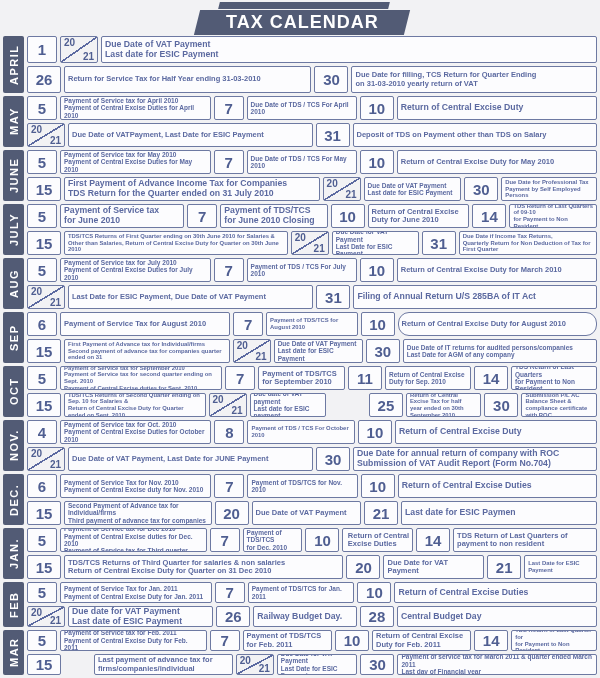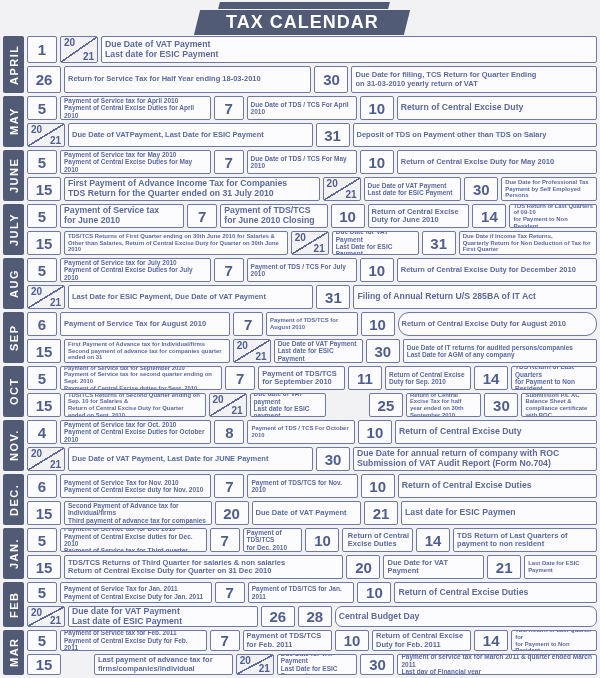--- a/index.html
+++ b/index.html
@@ -84,21 +84,21 @@
             <span class="b">21</span>
           </div>
           <div class="cell desc fs-lg" style="flex: 241 1 0%;">
             <span>Due Date of VAT Payment
 Last date for ESIC Payment</span>
           </div>
         </div>
         <div class="mrow">
           <div class="cell date" style="width: 34px;">26</div>
           <div class="cell desc fs-md" style="flex: 243 1 0%;">
-            <span>Return for Service Tax for Half Year ending 18-03-2010</span>
+            <span>Return for Service Tax for Half Year ending 31-03-2010</span>
           </div>
           <div class="cell date" style="width: 34px;">30</div>
           <div class="cell desc fs-md" style="flex: 241 1 0%;">
             <span>Due Date for filling, TCS Return for Quarter Ending
 on 31-03-2010 yearly return of VAT</span>
           </div>
         </div>
       </div>
     </div>
     <div class="month">
@@ -229,21 +229,21 @@
           <div class="cell desc fs-xs" style="flex: 152 1 0%;">
             <span>Payment of Service tax for July 2010
 Payment of Central Excise Duties for July 2010</span>
           </div>
           <div class="cell date" style="width: 30px;">7</div>
           <div class="cell desc fs-xs" style="flex: 109 1 0%;">
             <span>Payment of TDS / TCS For July 2010</span>
           </div>
           <div class="cell date" style="width: 34px;">10</div>
           <div class="cell desc fs-md" style="flex: 205 1 0%;">
-            <span>Return of Central Excise Duty for December 2010</span>
+            <span>Return of Central Excise Duty for March 2010</span>
           </div>
         </div>
         <div class="mrow">
           <div class="cell date split" style="width: 38px;">
             <span class="t">20</span>
             <span class="b">21</span>
           </div>
           <div class="cell desc fs-md" style="flex: 252 1 0%;">
             <span>Last Date for ESIC Payment, Due Date of VAT Payment</span>
           </div>
@@ -479,22 +479,25 @@
         <div class="mrow">
           <div class="cell date split" style="width: 38px;">
             <span class="t">20</span>
             <span class="b">21</span>
           </div>
           <div class="cell desc fs-lg" style="flex: 148 1 0%;">
             <span>Due date for VAT Payment
 Last date of ESIC Payment</span>
           </div>
           <div class="cell date" style="width: 34px;">26</div>
+          <div class="cell desc fs-lg" style="flex: 103 1 0%;">
+            <span>Railway Budget Day.</span>
+          </div>
           <div class="cell date" style="width: 34px;">28</div>
-          <div class="cell desc fs-lg" style="flex: 207 1 0%; border-radius: 7px;">
+          <div class="cell desc fs-lg" style="flex: 207 1 0%;">
             <span>Central Budget Day</span>
           </div>
         </div>
       </div>
     </div>
     <div class="month">
       <div class="mlabel">MAR</div>
       <div class="mcontent">
         <div class="mrow">
           <div class="cell date" style="width: 30px;">5</div>

